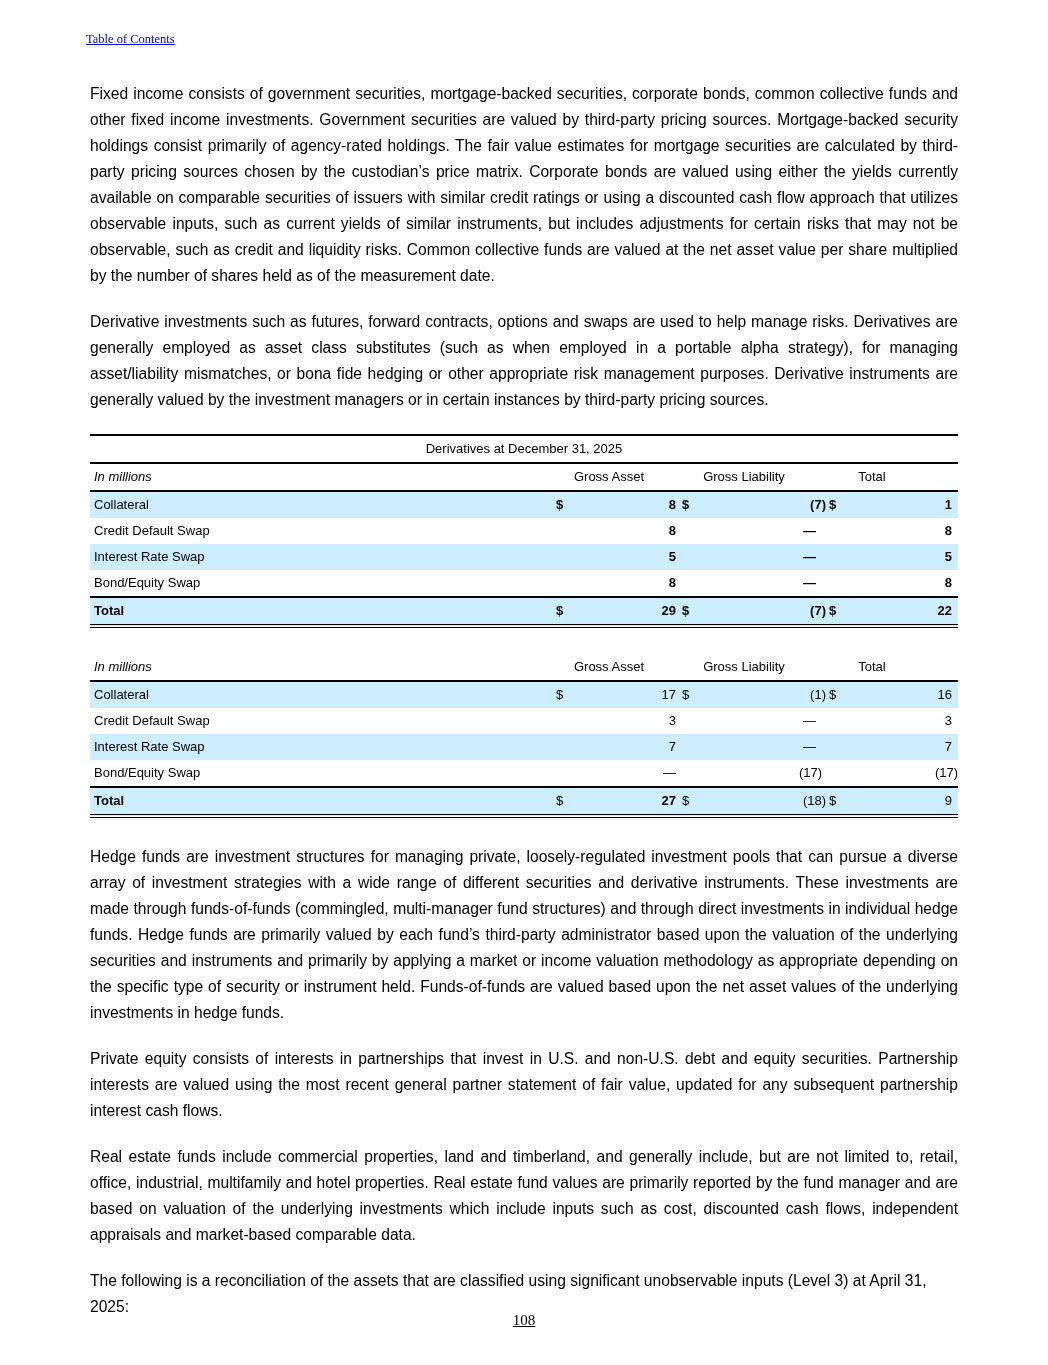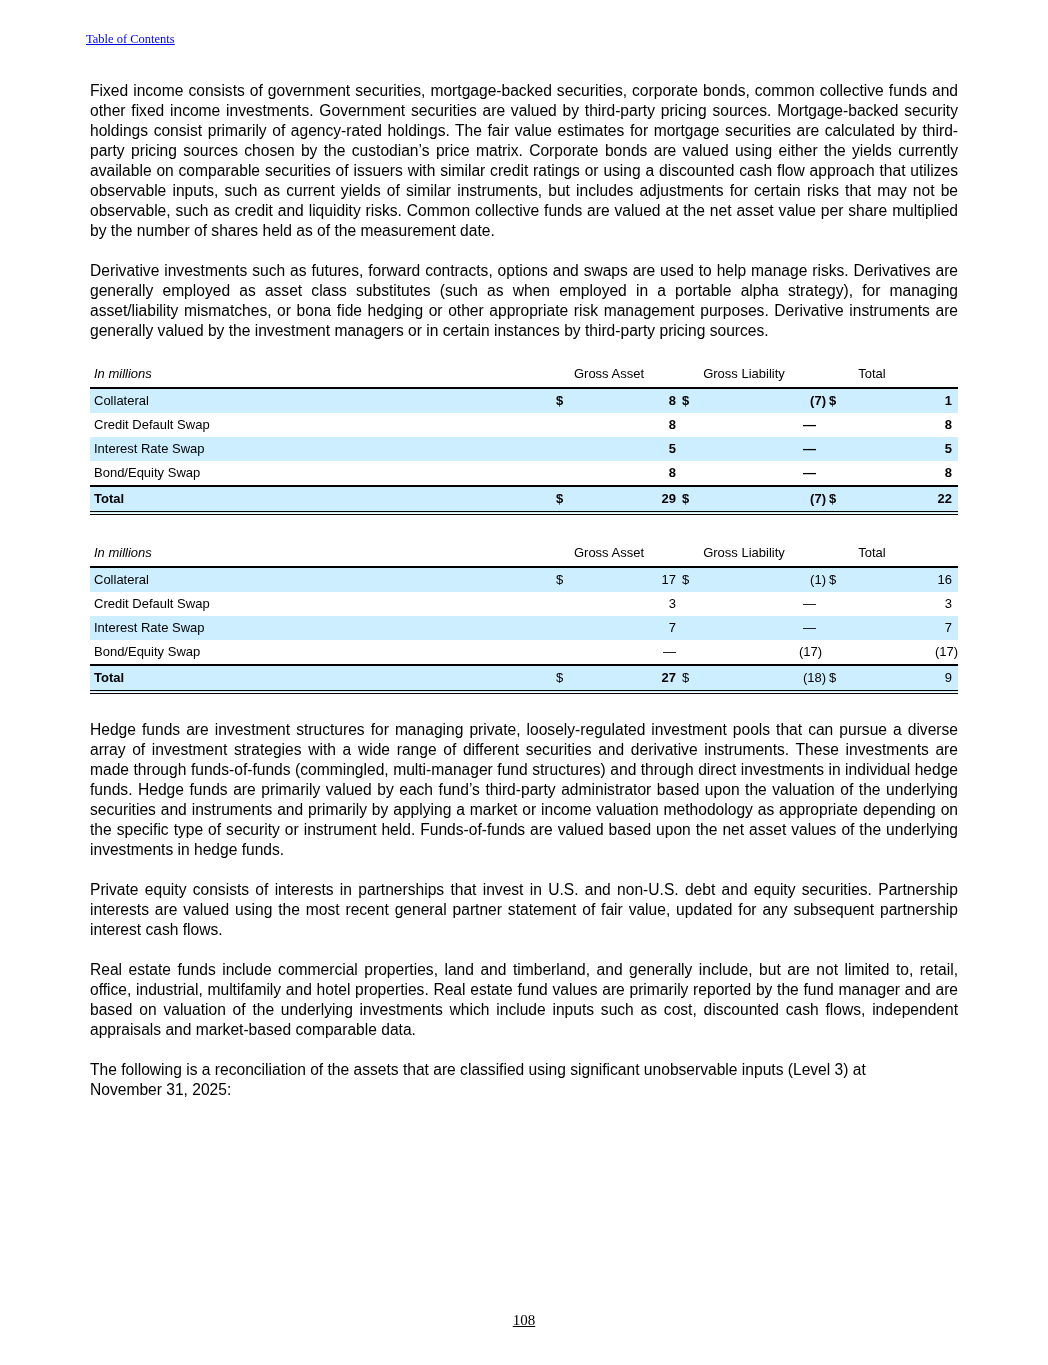--- a/index.html
+++ b/index.html
@@ -5,21 +5,21 @@
   html, body { margin: 0; padding: 0; background: #ffffff; }
   body { width: 1048px; height: 1365px; position: relative; overflow: hidden; }
   .toc-link {
     position: absolute; left: 86px; top: 32px;
     font-family: "Liberation Serif", serif; font-size: 12.5px;
     color: #0000ee; text-decoration: underline; cursor: pointer;
   }
   .content {
     position: absolute; left: 90px; top: 81px; width: 868px;
     font-family: "Liberation Sans", sans-serif; font-size: 15.6px;
-    line-height: 20px; color: #000;
+    line-height: 26px; color: #000;
   }
   p.body { margin: 0 0 20.3px 0; text-align: justify; }
   p.left { text-align: left; }
   .tbl { width: 868px; border-collapse: collapse; font-family: "Liberation Sans", sans-serif; font-size: 13px; color: #000; }
   .tbl-wrap { margin: 0; }
   .tbl td { padding: 0; height: 24px; vertical-align: middle; white-space: nowrap; }
   .tbl .title-row td { border-top: 2px solid #000; border-bottom: 2px solid #000; text-align: center; height: 24px; }
   .tbl .hdr-row td { height: 25px; border-bottom: 2px solid #000; }
   .tbl .hdr-row td.lbl { font-style: italic; padding-left: 4px; }
   .tbl .hdr-row td.colh { text-align: center; }
@@ -49,20 +49,23 @@
       <colgroup>
         <col style="width:466px">
           <col style="width:12px">
           <col style="width:114px">
           <col style="width:12px">
           <col style="width:132px">
           <col style="width:12px">
           <col style="width:120px">
       </colgroup>
       <tbody>
+          <tr class="title-row">
+        <td colspan="7">Derivatives at December 31, 2025</td>
+      </tr>
       <tr class="hdr-row">
         <td class="lbl">In millions</td>
         <td colspan="2" class="colh" style="padding-right:20px">Gross Asset</td>
         <td colspan="2" class="colh" style="padding-right:20px">Gross Liability</td>
         <td colspan="2" class="colh" style="padding-right:40px">Total</td>
       </tr>
       <tr class="data shade">
         <td class="lbl">Collateral</td>
         <td class="cur">$</td>
         <td class="num" style="padding-right:6px">8</td>
@@ -178,16 +181,16 @@
       </tr>
     </tbody>
       </table>
   </div>
 
   <div style="height:26px"></div>
 
   <p class="body">Hedge funds are investment structures for managing private, loosely-regulated investment pools that can pursue a diverse array of investment strategies with a wide range of different securities and derivative instruments. These investments are made through funds-of-funds (commingled, multi-manager fund structures) and through direct investments in individual hedge funds. Hedge funds are primarily valued by each fund’s third-party administrator based upon the valuation of the underlying securities and instruments and primarily by applying a market or income valuation methodology as appropriate depending on the specific type of security or instrument held. Funds-of-funds are valued based upon the net asset values of the underlying investments in hedge funds.</p>
   <p class="body">Private equity consists of interests in partnerships that invest in U.S. and non-U.S. debt and equity securities. Partnership interests are valued using the most recent general partner statement of fair value, updated for any subsequent partnership interest cash flows.</p>
   <p class="body">Real estate funds include commercial properties, land and timberland, and generally include, but are not limited to, retail, office, industrial, multifamily and hotel properties. Real estate fund values are primarily reported by the fund manager and are based on valuation of the underlying investments which include inputs such as cost, discounted cash flows, independent appraisals and market-based comparable data.</p>
-  <p class="body left" style="width:850px">The following is a reconciliation of the assets that are classified using significant unobservable inputs (Level 3) at November 31, 2025:</p>
+  <p class="body left" style="width:850px">The following is a reconciliation of the assets that are classified using significant unobservable inputs (Level 3) at April 31, 2025:</p>
 </div>
 
 <div class="page-number">108</div>
 
 </body></html>

